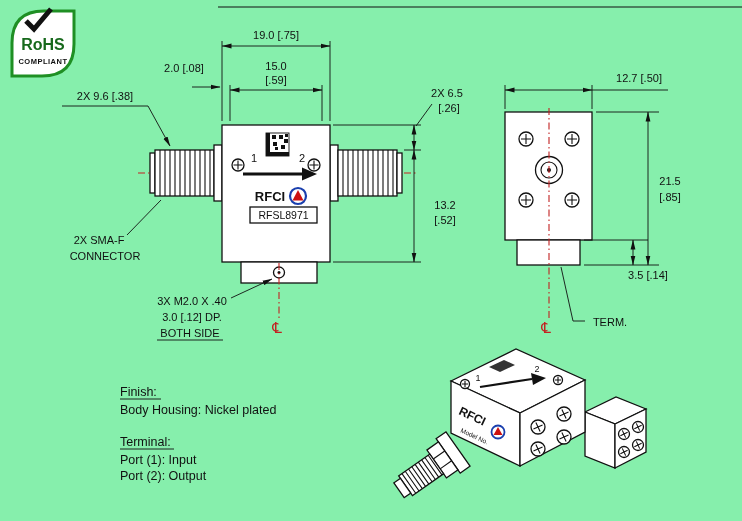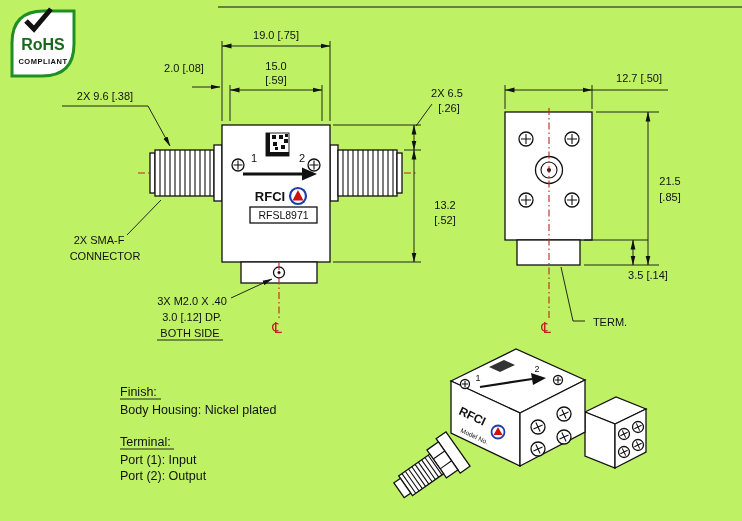--- a/index.html
+++ b/index.html
@@ -1,16 +1,16 @@
 <!DOCTYPE html>
 <html><head>
 <meta charset="utf-8">
 <style>
   html,body { margin:0; padding:0; background:#ffffff; }
-  .canvas { position:relative; width:742px; height:521px; background:#bef264; overflow:hidden; }
+  .canvas { position:relative; width:742px; height:521px; background:#86efac; overflow:hidden; }
   svg { position:absolute; left:0; top:0; }
   
   .s  { stroke:#111; fill:#fff; stroke-width:1.3; }
   .sn { stroke:#111; fill:none; stroke-width:1.1; }
   .thin { stroke:#111; fill:none; stroke-width:0.9; }
   .dim { stroke:#111; fill:none; stroke-width:0.9; }
   .thick { stroke:#111; fill:none; stroke-width:3; }
   .fillk { fill:#111; stroke:none; }
   .cl { stroke:#c22222; stroke-width:1.1; stroke-dasharray:7 3 1.5 3; fill:none; }
   

